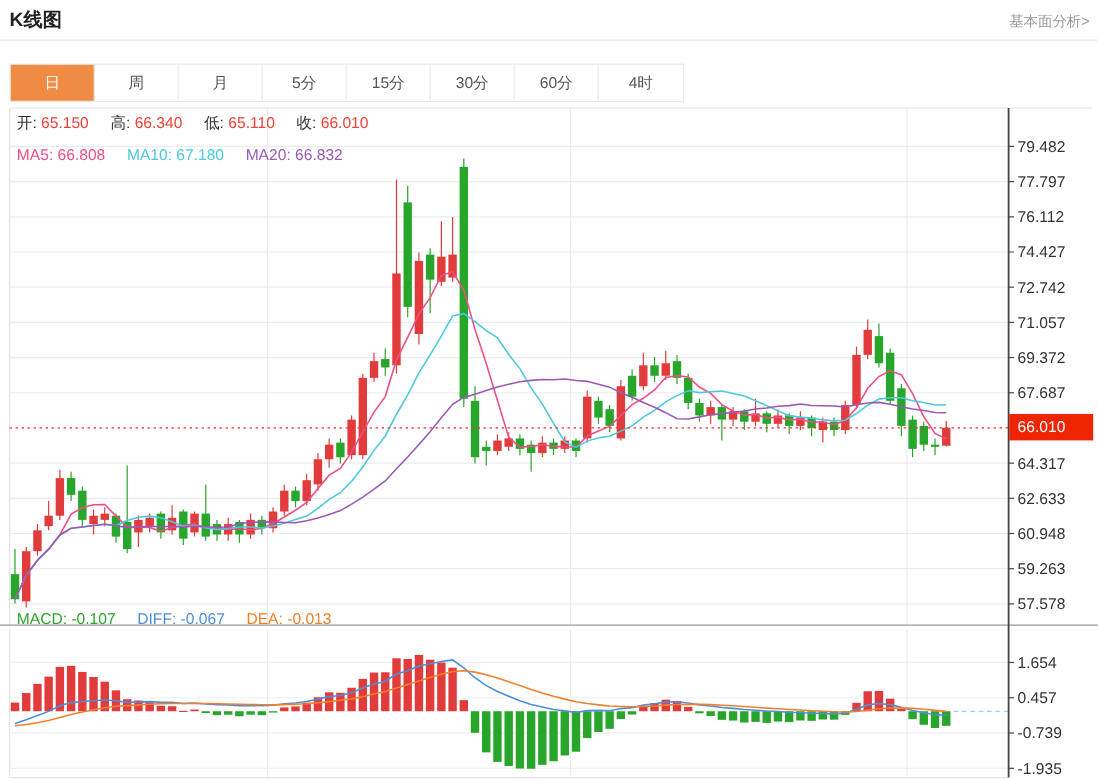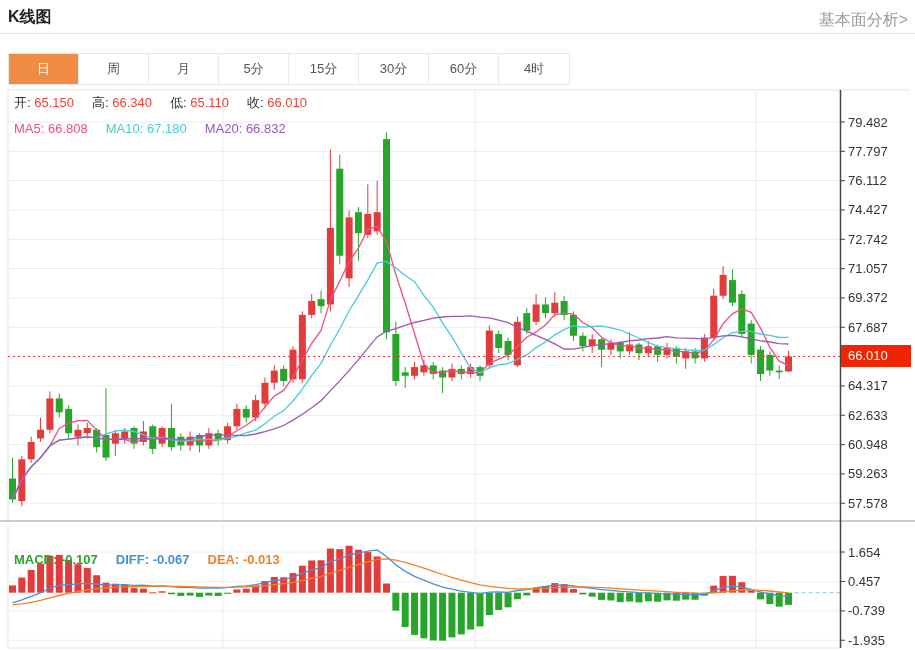--- a/index.html
+++ b/index.html
@@ -1,33 +1,33 @@
 <!DOCTYPE html>
 <html><head>
 <meta charset="utf-8">
 <style>
   * { margin:0; padding:0; box-sizing:border-box; }
   html,body { background:#fff; }
   body { font-family:"Liberation Sans","DejaVu Sans",sans-serif; }
   #stage { position:relative; width:915px; height:650px; background:#fff; overflow:hidden; }
 
   .page-title { position:absolute; left:8px; top:7px; font-size:16px; font-weight:bold; color:#222; }
-  .top-link  { position:absolute; right:7px; top:10px; font-size:16px; color:#999; cursor:pointer; }
+  .top-link  { position:absolute; right:7px; top:10px; font-size:12px; color:#999; cursor:pointer; }
   .title-rule { position:absolute; left:0; top:33px; width:915px; height:1px; background:#e5e5e5; }
 
   #tabbar { position:absolute; left:8px; top:53px; height:32px; display:flex; border:1px solid #e8e8e8; }
   .tab { width:70px; height:30px; line-height:30px; text-align:center; font-size:13px; color:#555;
          background:#fff; border-right:1px solid #e8e8e8; cursor:pointer; }
   .tab:last-child { border-right:none; }
   .tab.active { background:#ef8b43; color:#fff; }
 
   .legend { position:absolute; left:14px; font-size:13px; white-space:nowrap; z-index:5;text-align:center; }
   #ohlc-legend { top:94px; }
   #ma-legend   { top:121px; }
-  #macd-legend { top:552px;font-weight:bold; }
+  #macd-legend { top:508px; }
   .legend .grp { margin-right:18px; }
   .legend .lb  { color:#333; }
 
   #chart-svg { position:absolute; left:0; top:88px; }
 
   #price-tag { position:absolute; left:841px; width:70px; height:22px; line-height:22px;
                color:#fff; font-size:13px; padding-left:7px; z-index:6; }
 </style>
 </head>
 <body>

